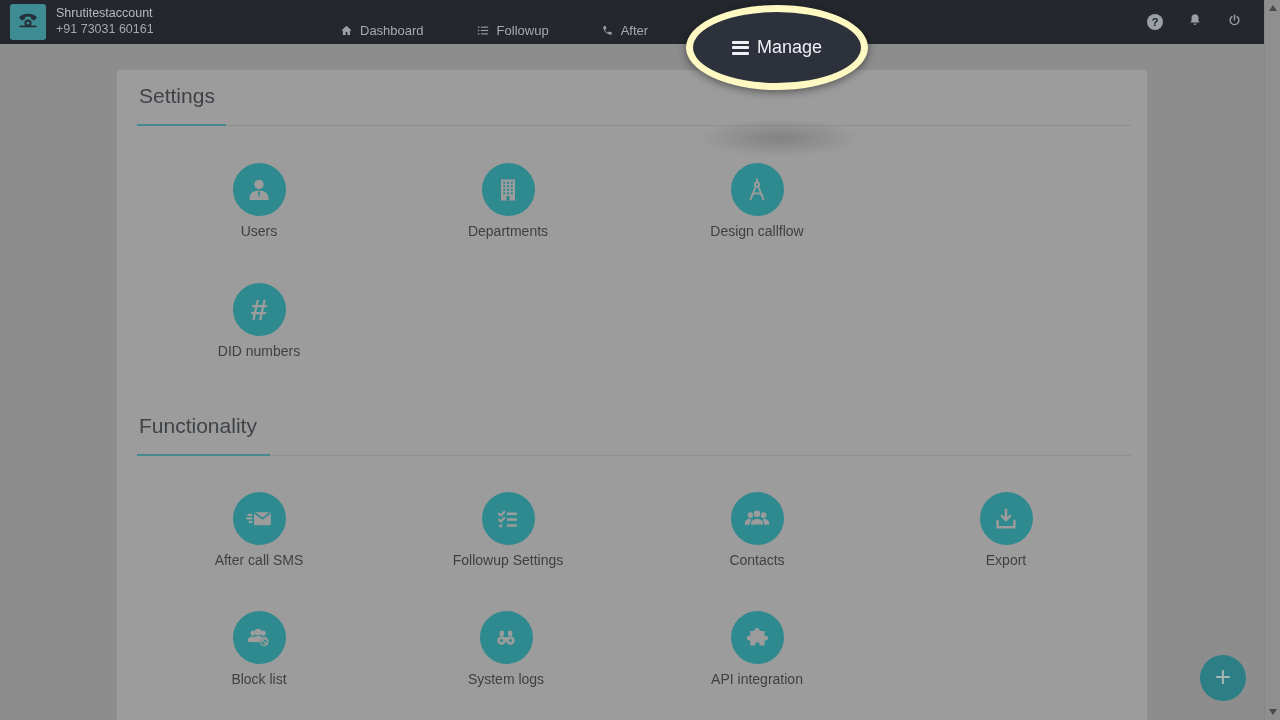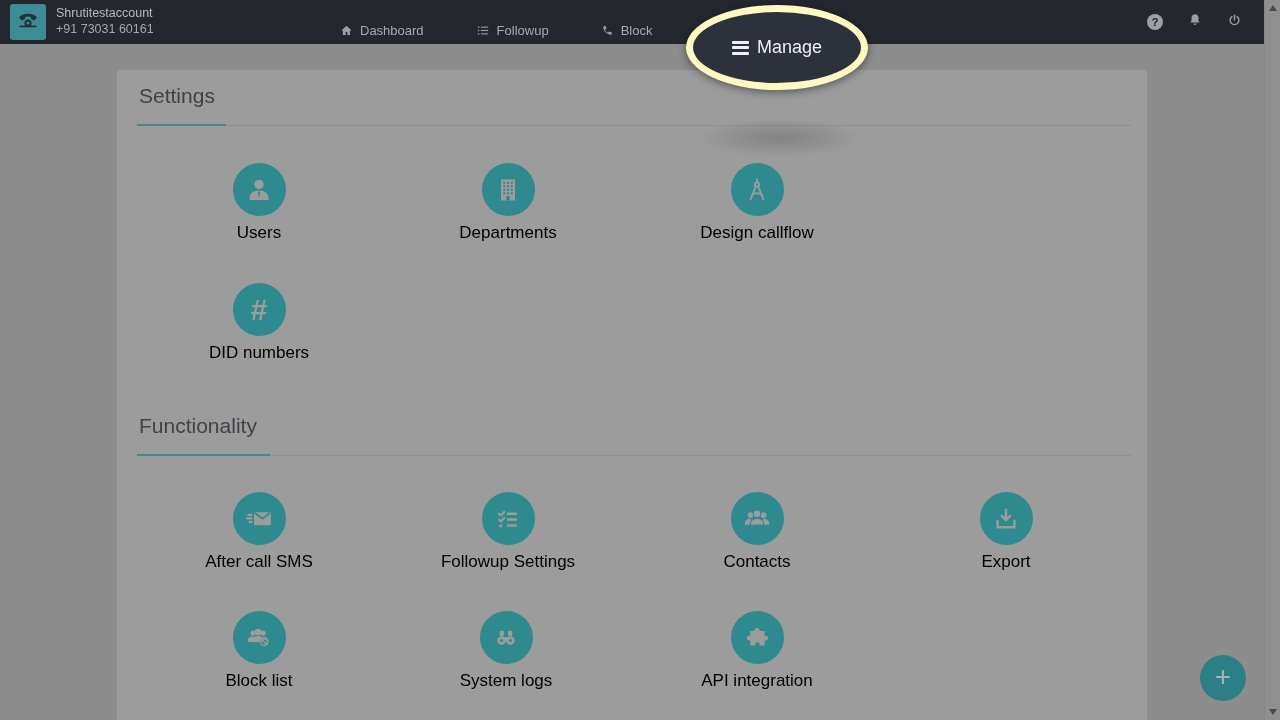--- a/index.html
+++ b/index.html
@@ -38,21 +38,21 @@
   .card { position:absolute; left:117px; top:70px; width:1030px; height:700px; background:#9c9c9c; z-index:0; }
   .sec-title { position:absolute; left:22px; color:#3f4247; font-size:21px; font-weight:400; }
   .divider { position:absolute; left:20px; width:994px; height:0; border-top:1px solid #8f8f8f; }
   .divider .teal { position:absolute; left:0; top:-2px; height:2px; background:#47898e; }
 
   .tile { position:absolute; width:160px; text-align:center; cursor:pointer; }
   .circle { width:53px; height:53px; border-radius:50%; background:#2f8a8f; margin:0 auto;
             display:flex; align-items:center; justify-content:center; }
   .circle svg { display:block; }
   .hash { font-size:30px; font-weight:600; color:#9c9c9c; line-height:1; }
-  .tile-label { margin-top:7px; font-size:17px; color:#000000; }
+  .tile-label { margin-top:7px; font-size:14px; color:#404040; }
 
   
   .fab { position:absolute; left:1200px; top:655px; width:46px; height:46px; border-radius:50%;
          background:#2d7f86; color:#a9b5b5; font-size:28px; font-weight:300; display:flex;
          align-items:center; justify-content:center; cursor:pointer; z-index:3; line-height:1; padding-bottom:3px;}
 
   
   .scrollbar { position:absolute; right:0; top:0; width:16px; height:720px; background:#8f8f8f;
                border-left:1px solid #858585; z-index:6; }
   .sb-up, .sb-down { position:absolute; left:4px; width:0; height:0; cursor:pointer; }
@@ -105,21 +105,21 @@
           </svg>
         </span>
         <span>Followup</span>
       </div>
       <div class="nav-item">
         <span>
           <svg width="13" height="13" viewBox="0 0 24 24" fill="#9aa0a6">
               <path d="M6.8 10.5c1.4 2.7 3 4.3 5.7 5.7l1.9-1.9c.3-.3.7-.4 1-.2 1.1.4 2.2.6 3.4.6.6 0 1 .4 1 1v3.1c0 .6-.4 1-1 1C10.9 19.8 4.2 13.1 4.2 5.2c0-.6.4-1 1-1h3.1c.6 0 1 .4 1 1 0 1.2.2 2.3.6 3.4.1.3 0 .7-.2 1z"></path>
             </svg>
         </span>
-        <span>Block</span>
+        <span>After</span>
       </div>
       <div class="nav-item">
         <span>
           <svg width="14" height="13" viewBox="0 0 24 24">
             <rect x="3.5" y="4" width="17" height="16" rx="1.5" fill="#9aa0a6"></rect>
             <g fill="#24272d">
                 <rect x="6.5" y="12" width="2.4" height="5.5"></rect>
                 <rect x="10.8" y="7.5" width="2.4" height="10"></rect>
                 <rect x="15.1" y="10" width="2.4" height="7.5"></rect>
               </g>

